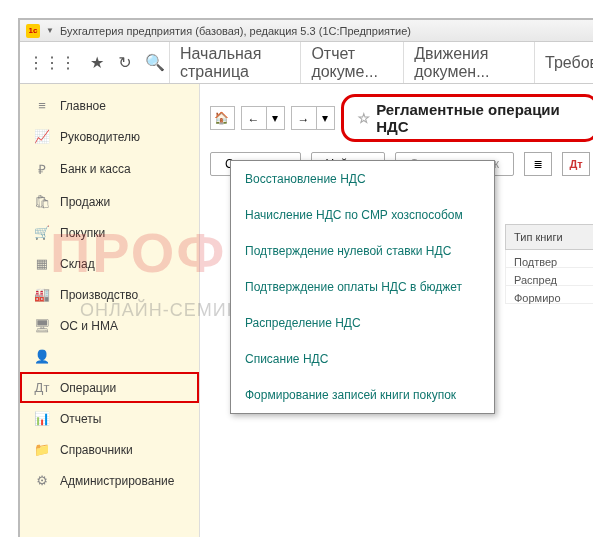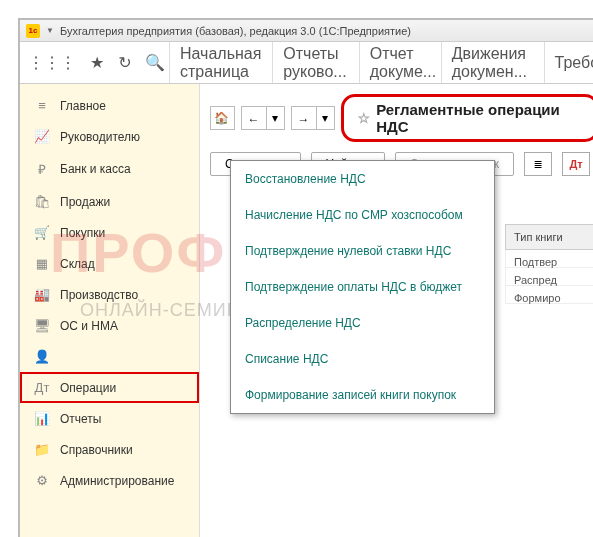--- a/index.html
+++ b/index.html
@@ -38,36 +38,33 @@
 .watermark { position: absolute; top: 200px; left: 30px; font-size: 56px; font-weight: bold; color: rgba(220,50,50,0.22); letter-spacing: 2px; z-index: 1; pointer-events: none; white-space: nowrap; }
 .watermark2 { position: absolute; top: 280px; left: 60px; font-size: 18px; color: rgba(120,120,120,0.35); z-index: 1; pointer-events: none; white-space: nowrap; letter-spacing: 1px; }
 </style>
 </head>
 <body>
 
 <div class="outer">
   <div class="titlebar">
     <span class="logo-1c">1c</span>
     <span class="dropdown-arrow">▼</span>
-    <span class="title-text">Бухгалтерия предприятия (базовая), редакция 3.0  (1С:Предприятие)</span>
+    <span class="title-text">Бухгалтерия предприятия (базовая), редакция 5.3  (1С:Предприятие)</span>
   </div>
 
   <div class="toolbar-top">
     <div class="tb-left">
       <span class="tb-ico">⋮⋮⋮</span>
       <span class="tb-ico">★</span>
       <span class="tb-ico">↻</span>
       <span class="tb-ico">🔍</span>
     </div>
     <div class="tabbar">
       <div class="tab">
           <span>Начальная страница</span>
-        </div>
-      <div class="tab">
-          <span>Отчеты руково...</span>
         </div>
       <div class="tab">
           <span>Отчет докуме...</span>
         </div>
       <div class="tab">
           <span>Движения докумен...</span>
         </div>
       <div class="tab">
           <span>Требов</span>
         </div>

